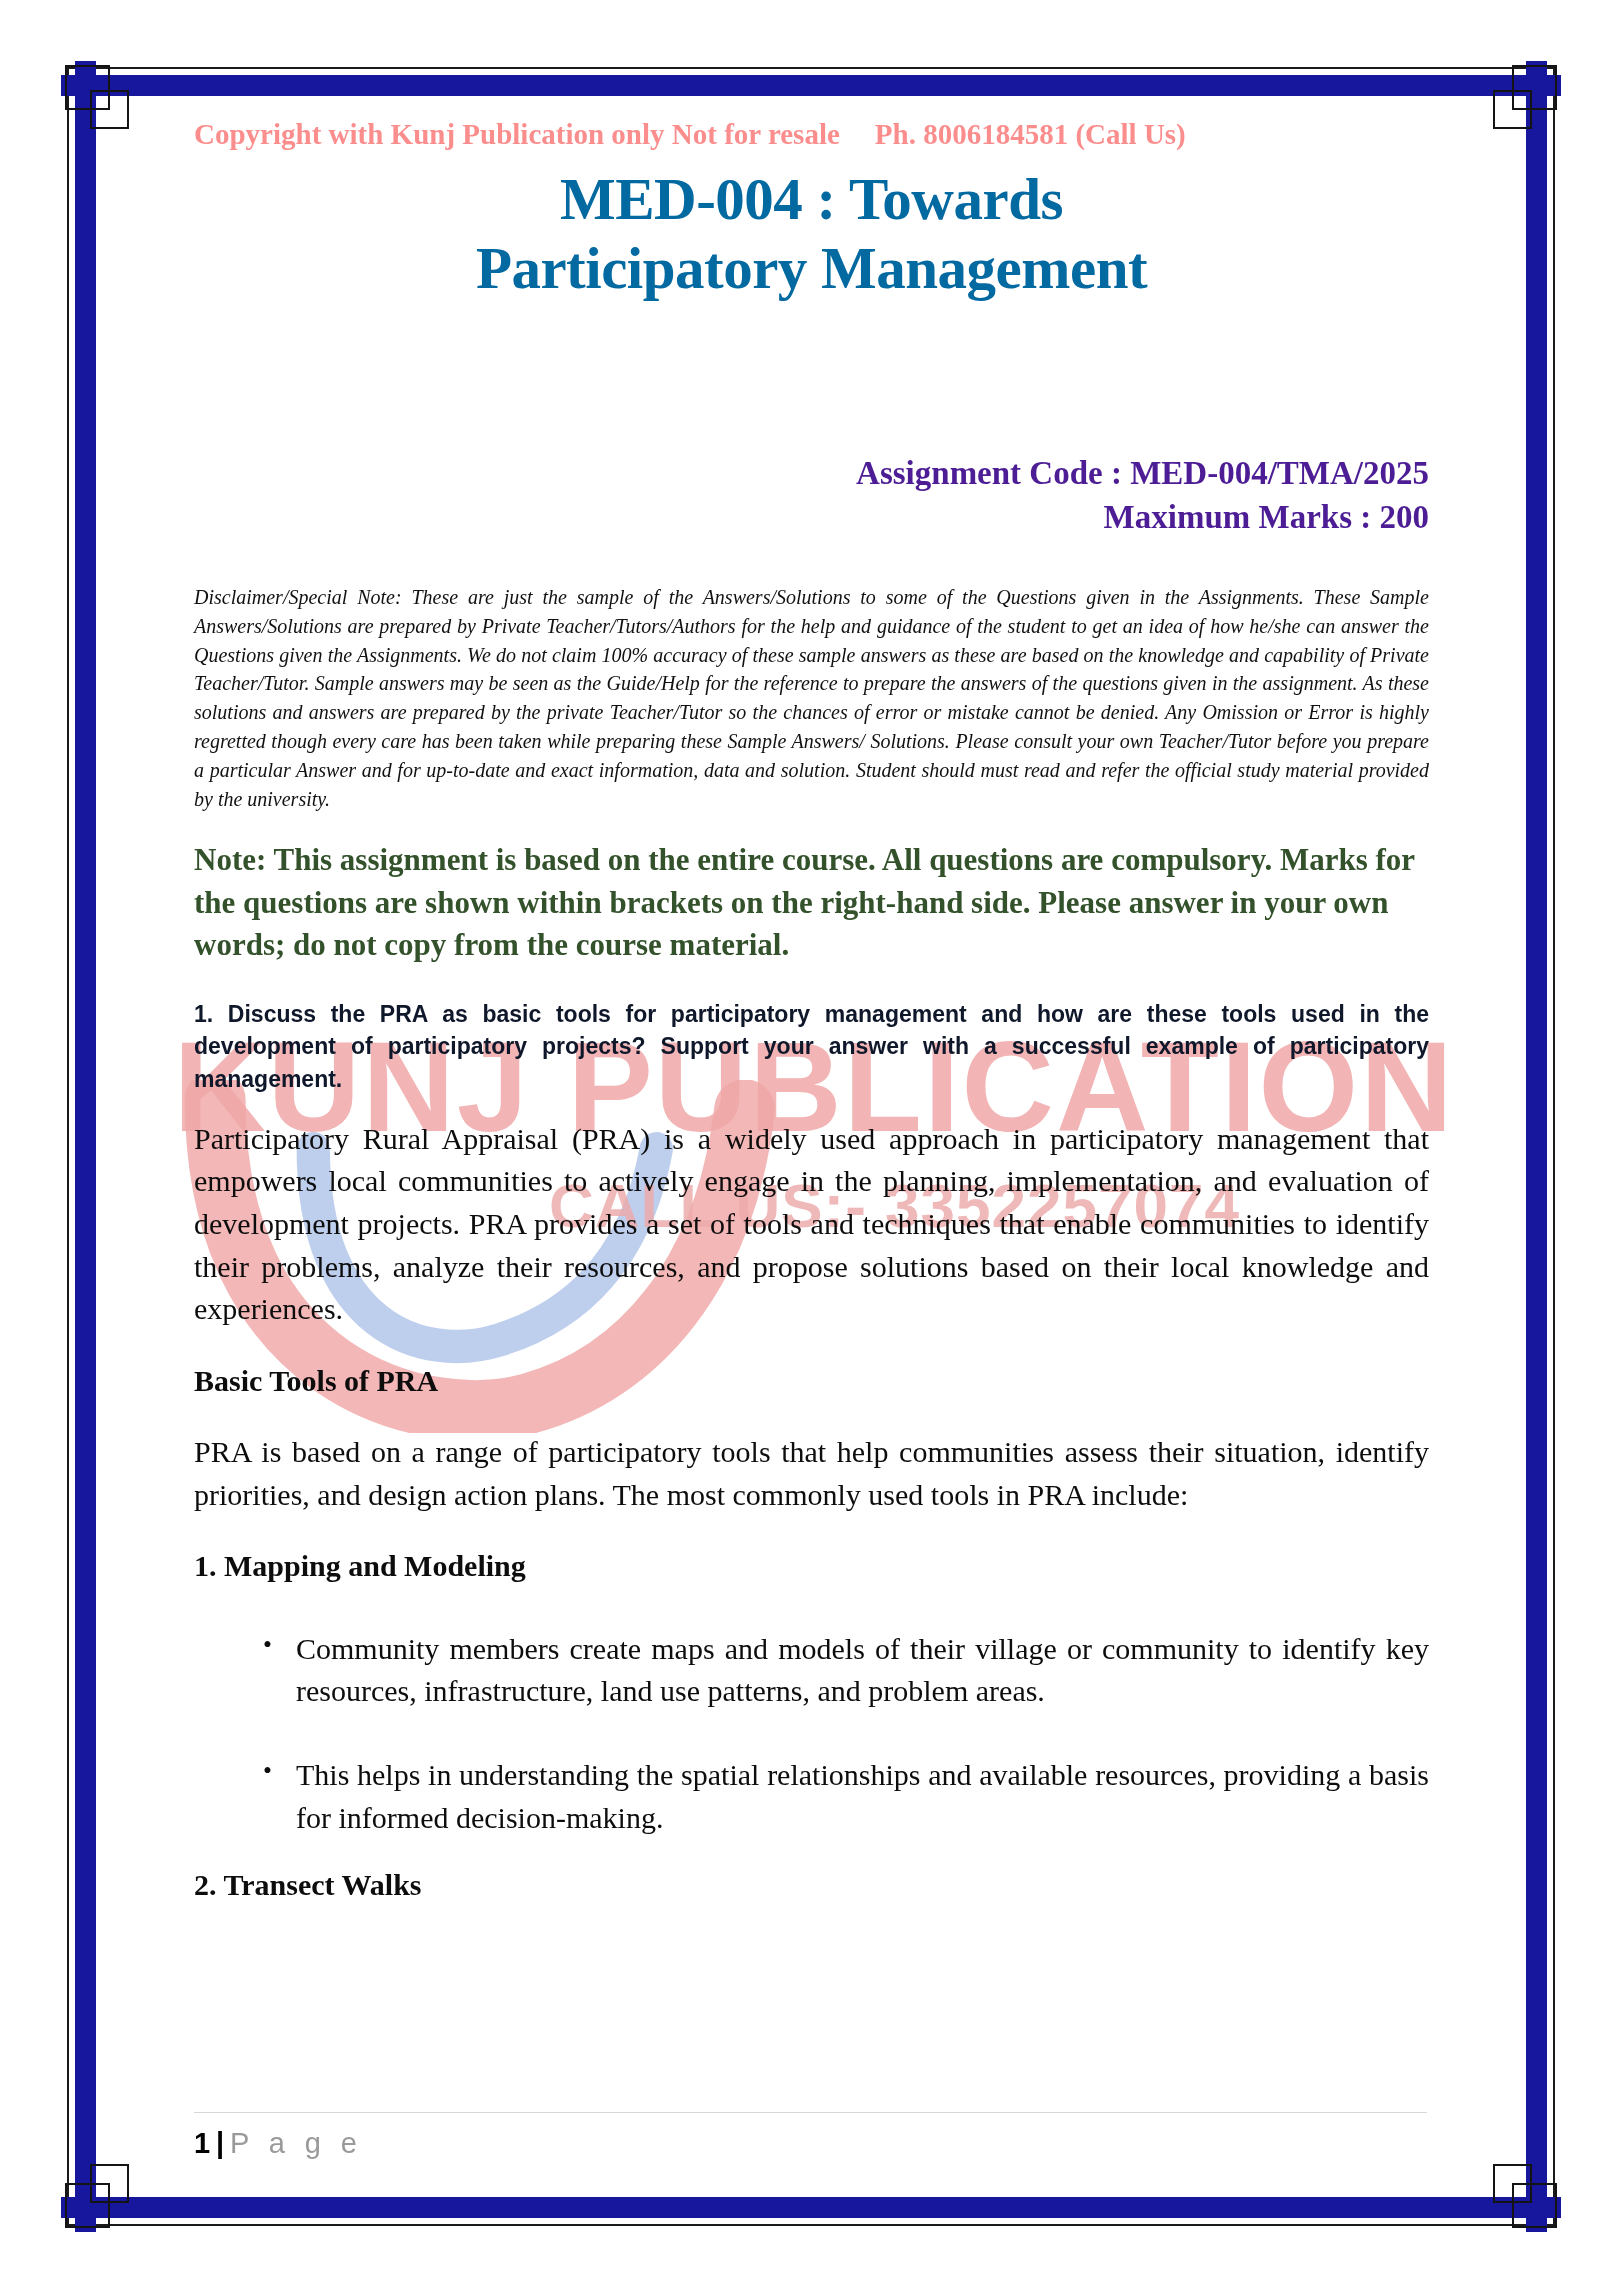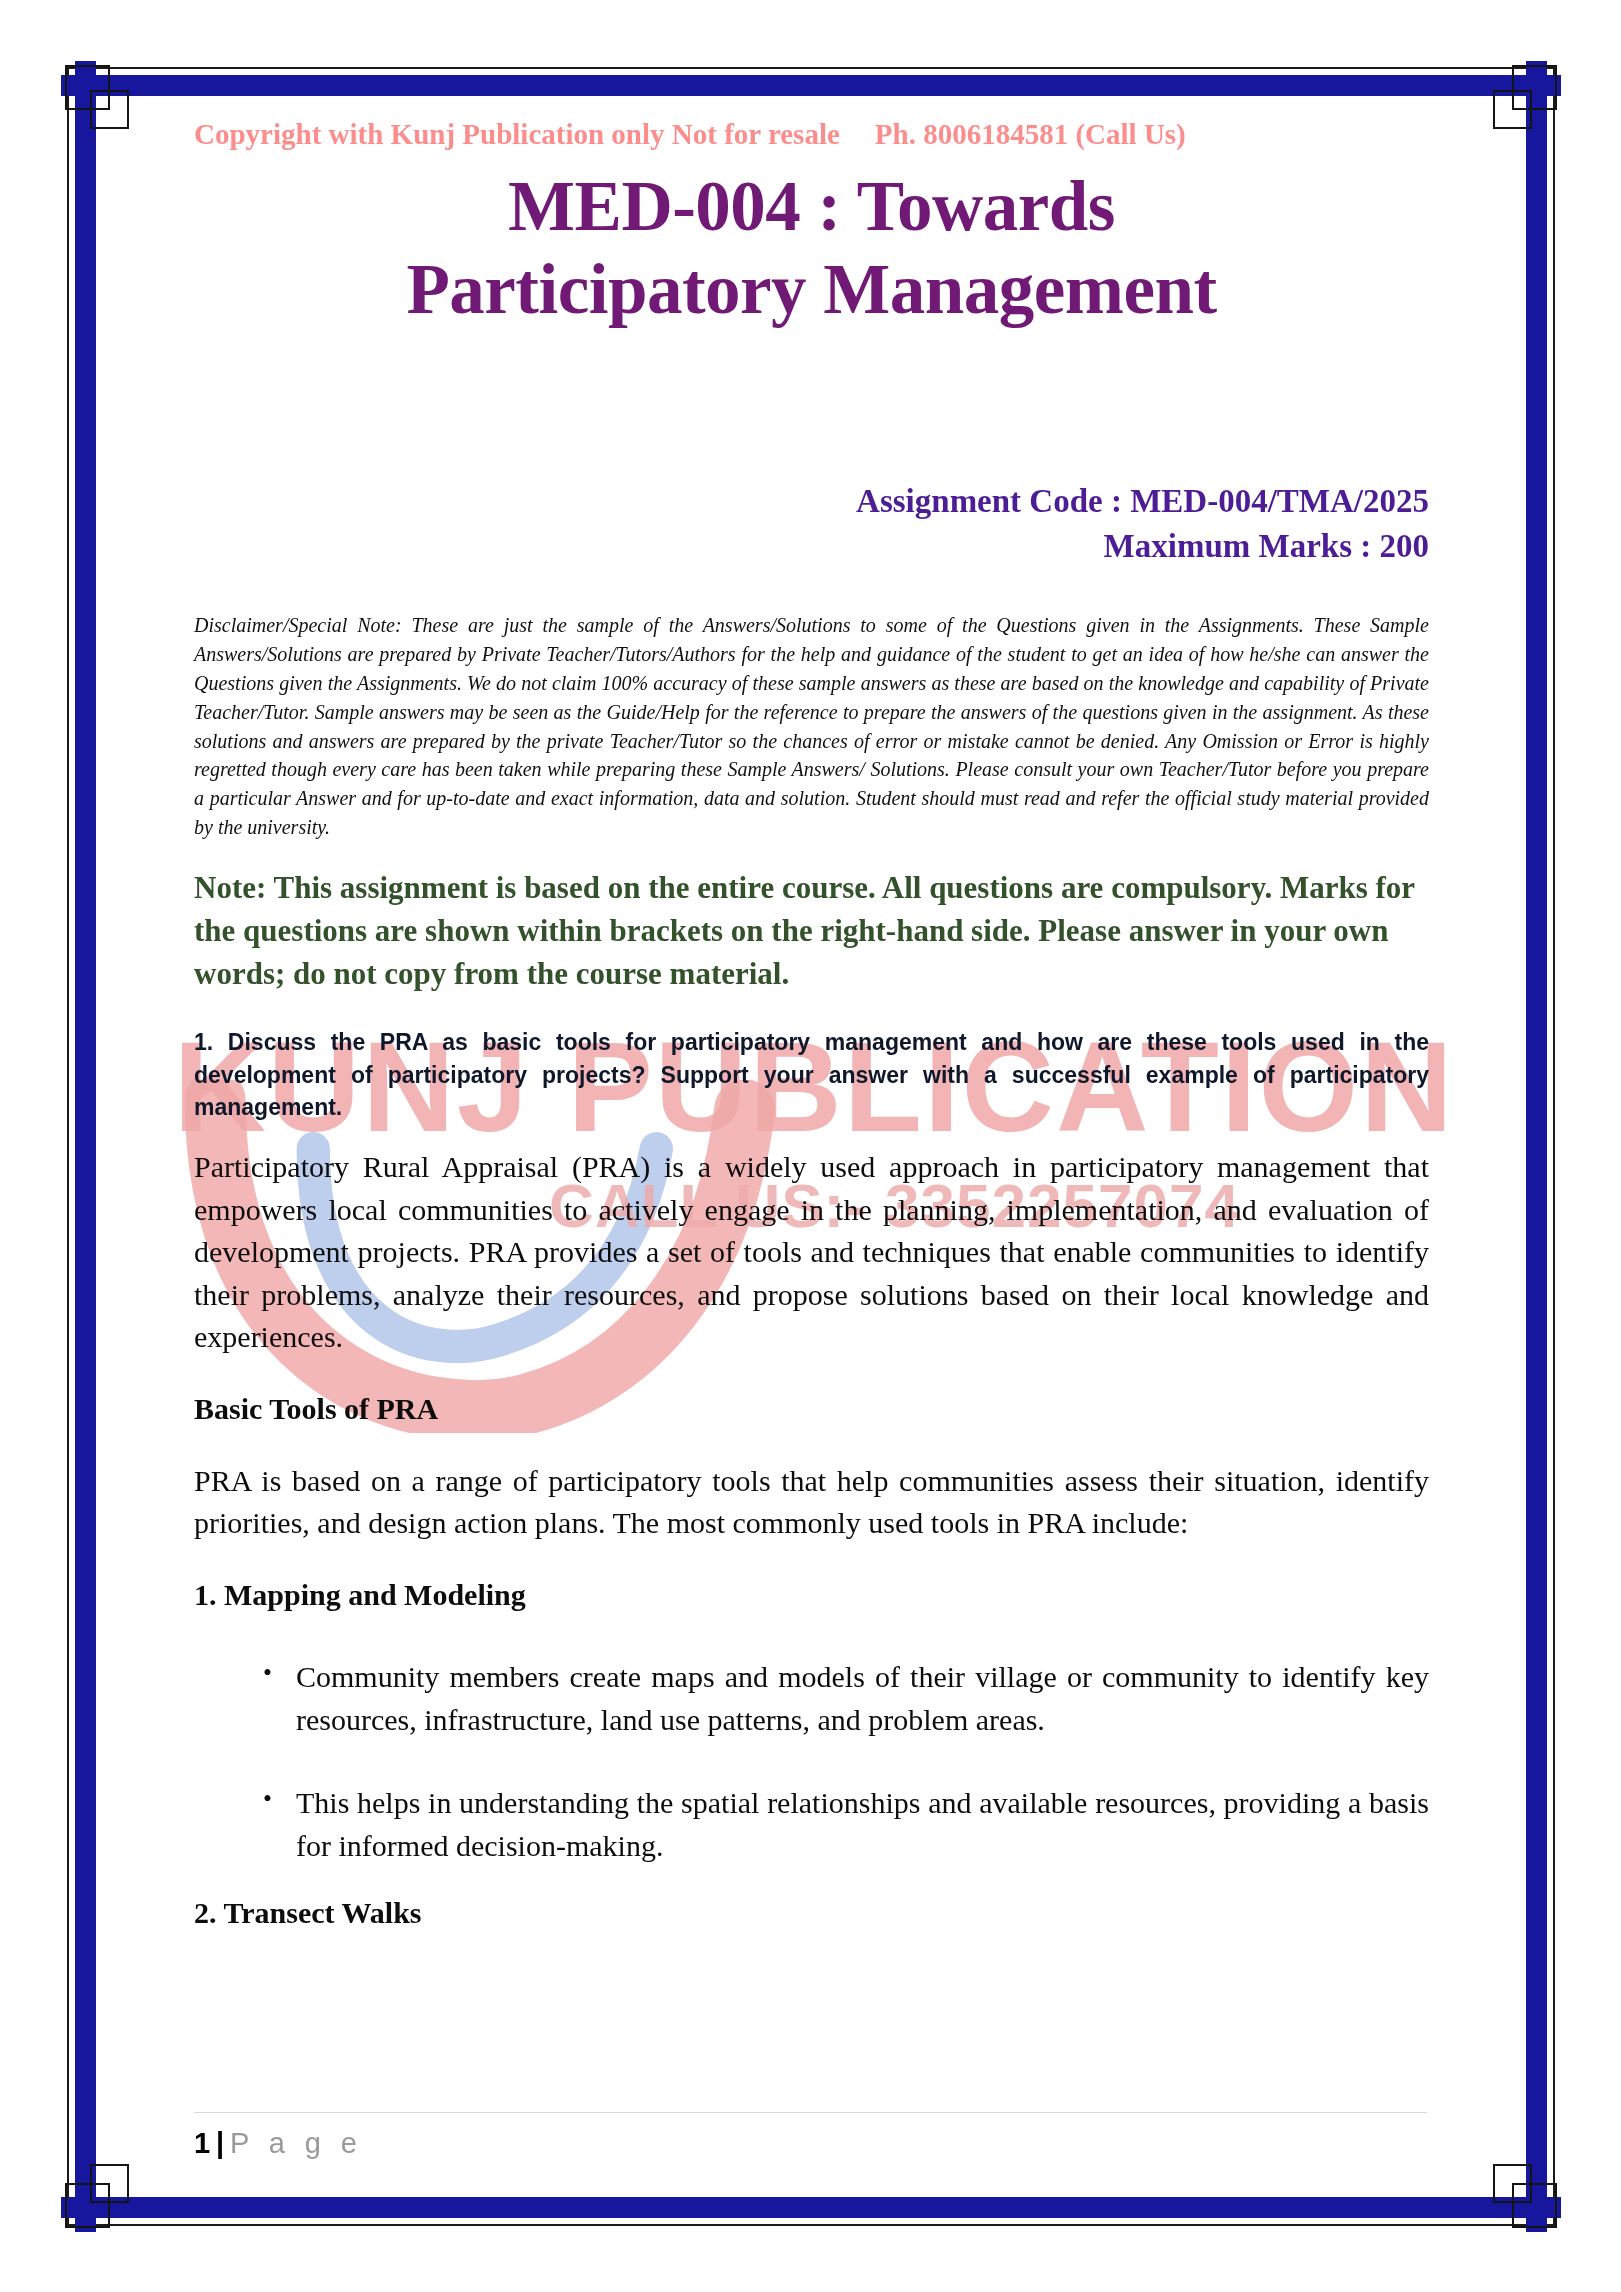--- a/index.html
+++ b/index.html
@@ -131,23 +131,23 @@
     white-space: nowrap;
     letter-spacing: 0px;
     margin: 0 0 7.8px 0;
   }
   #copyright-line .gap { display: inline-block; width: 35px; }
 
   #doc-title {
     text-align: center;
     font-family: "Liberation Serif", serif;
     font-weight: bold;
-    font-size: 71px;
+    font-size: 59px;
     line-height: 1.18;
-    color: #701a75;
+    color: #0369a1;
     margin: 13.7px 0 0 0;
     letter-spacing: -0.5px;
   }
 
   #meta-block {
     margin-top: 147px;
     text-align: right;
     font-family: "Liberation Serif", serif;
     font-weight: bold;
     font-size: 33px;

